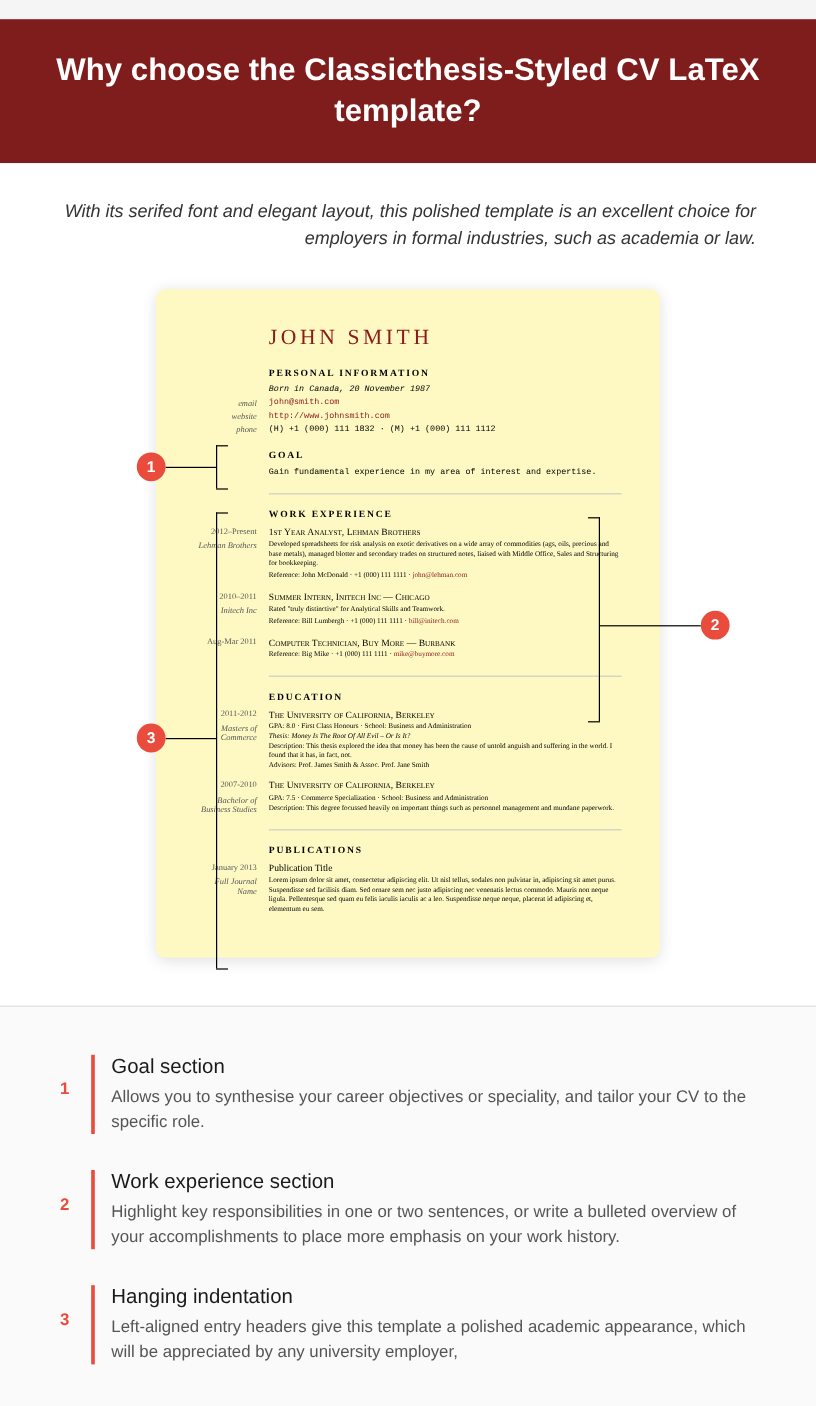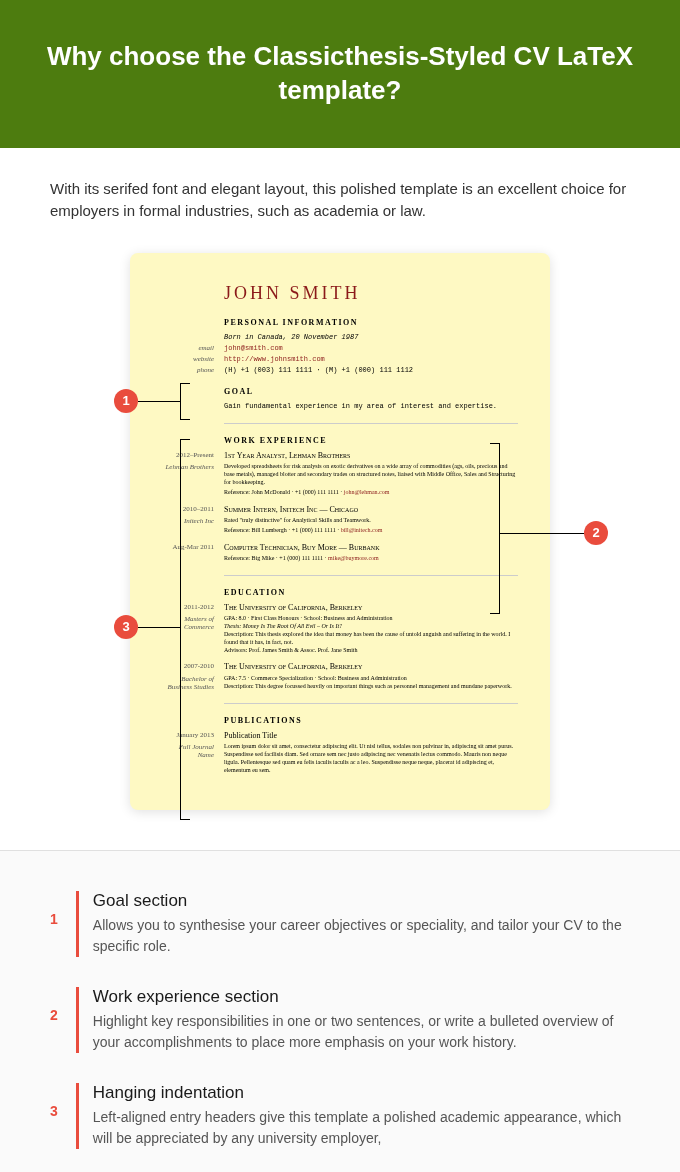--- a/index.html
+++ b/index.html
@@ -1,22 +1,22 @@
 <!DOCTYPE html>
 <html><head>
   <meta charset="utf-8">
   <style>
     * { margin: 0; padding: 0; box-sizing: border-box; }
     body { font-family: -apple-system, BlinkMacSystemFont, 'Segoe UI', sans-serif; background: #f5f5f5; width: 680px; }
     
-    .header { background: #4d7c0f; color: #fff; padding: 40px 40px; text-align: center; }
+    .header { background: #7f1d1d; color: #fff; padding: 26px 40px; text-align: center; margin-top: 16px; }
     .header h1 { font-size: 26px; font-weight: 700; line-height: 1.3; }
     
     .intro-section { background: #fff; padding: 30px 50px 40px; }
-    .intro-text { text-align: left; color: #333; font-size: 15px; line-height: 1.5; margin-bottom: 30px; }
+    .intro-text { text-align: right; color: #333; font-size: 15px; line-height: 1.5; margin-bottom: 30px; font-style: italic; }
     
     .template-wrapper { position: relative; }
     .template-preview { background: #fef9c3; border-radius: 8px; box-shadow: 0 2px 12px rgba(0,0,0,0.12); margin: 0 auto; width: 420px; padding: 30px 32px 28px; position: relative; }
     
     .callout { position: absolute; width: 24px; height: 24px; background: #e94c3d; border-radius: 50%; color: #fff; display: flex; align-items: center; justify-content: center; font-weight: 700; font-size: 13px; z-index: 10; }
     .callout-1 { left: 64px; top: 136px; }
     .callout-2 { right: 22px; top: 268px; }
     .callout-3 { left: 64px; top: 362px; }
     
     .cline { position: absolute; border-color: #000; z-index: 5; }
@@ -94,21 +94,21 @@
       <div class="cv-row">
           <div class="cv-label">email</div>
           <div class="cv-value cv-red">john@smith.com</div>
         </div>
       <div class="cv-row">
           <div class="cv-label">website</div>
           <div class="cv-value cv-red">http://www.johnsmith.com</div>
         </div>
       <div class="cv-row">
           <div class="cv-label">phone</div>
-          <div class="cv-value">(H) +1 (003) 111 1111 · (M) +1 (000) 111 1112</div>
+          <div class="cv-value">(H) +1 (000) 111 1832 · (M) +1 (000) 111 1112</div>
         </div>
 
       <div class="cv-section-title">GOAL</div>
       <div class="cv-row">
           <div class="cv-label"></div>
           <div class="cv-value">Gain fundamental experience in my area of interest and expertise.</div>
         </div>
 
       <hr class="cv-hr">
       <div class="cv-section-title">WORK EXPERIENCE</div>

